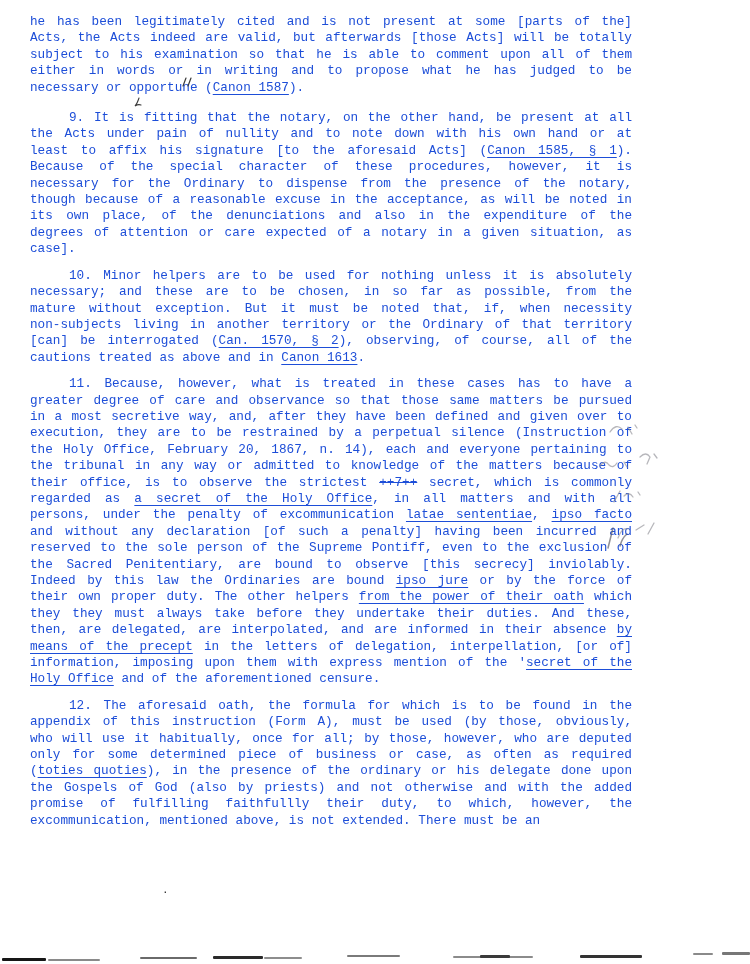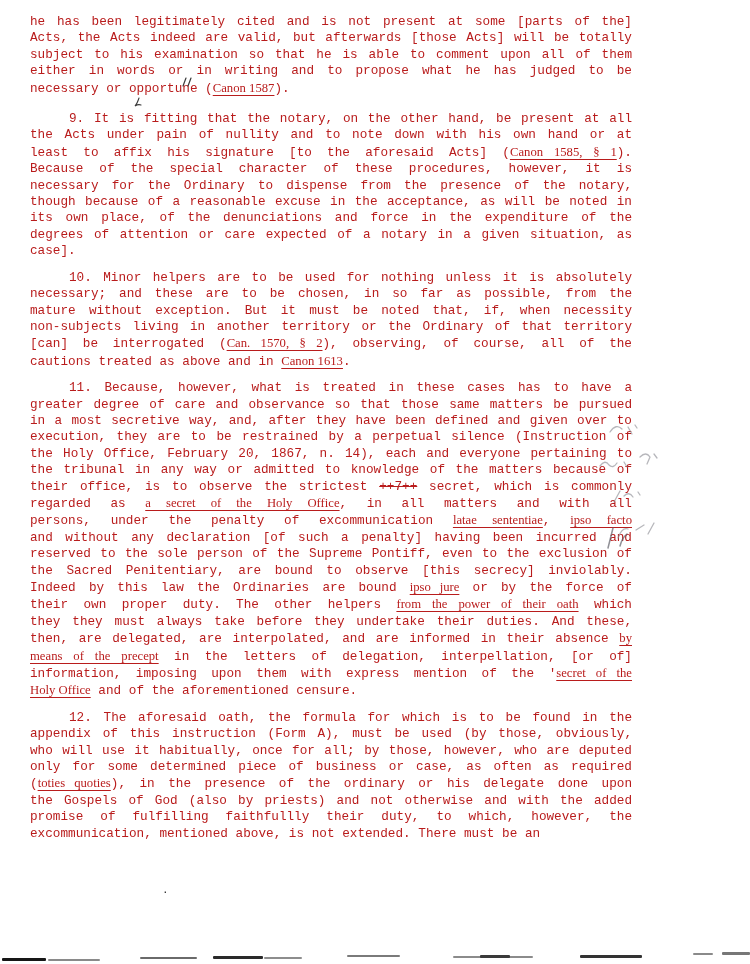--- a/index.html
+++ b/index.html
@@ -3,33 +3,33 @@
 <meta charset="utf-8">
 <style>
   html,body{margin:0;padding:0;}
   body{
     width:750px;height:964px;background:#ffffff;position:relative;overflow:hidden;
     font-family:"Liberation Mono","DejaVu Sans Mono",monospace;
   }
   .page{position:absolute;inset:0;background:#ffffff;}
   .text-column{
     position:absolute;left:30px;top:14px;width:602px;
-    color:#b91c1c;font-size:12.7px;line-height:16.4px;
+    color:#1d4ed8;font-size:12.7px;line-height:16.4px;
     text-rendering:optimizeLegibility;
   }
   .paragraph{margin:0 0 10px 0;}
   .paragraph.p0{margin-bottom:14px;}
   .paragraph.p3{}
   .line{
     text-align:justify;text-align-last:justify;
     overflow:hidden;white-space:normal;
   }
   .line.last{text-align:left;text-align-last:left;}
   .line.indent{text-indent:39px;}
-  .u{text-decoration:underline;text-underline-offset:3px;text-decoration-thickness:1px;font-family:Liberation Serif, serif;}
+  .u{text-decoration:underline;text-underline-offset:3px;text-decoration-thickness:1px;}
   .st{text-decoration:line-through;}
   
   .marginalia{position:absolute;left:594px;top:416px;width:110px;height:140px;opacity:.8;}
   
   .stray-mark-a{position:absolute;left:180px;top:76px;width:14px;height:14px;}
   .stray-mark-b{position:absolute;left:132px;top:96px;width:12px;height:16px;}
   
   .footer-dot{position:absolute;left:162px;top:885px;color:#2a2a2a;font-size:11px;line-height:10px;}
   
   .dash{position:absolute;border-radius:1px;}
@@ -48,21 +48,21 @@
         <div class="line"><span>either in words or in writing and to propose what he has judged to be</span></div>
         <div class="line last"><span>necessary or opportune (</span><span class="u">Canon 1587</span><span>).</span></div>
       </div>
       <div class="paragraph p1">
         <div class="line indent"><span>9. It is fitting that the notary, on the other hand, be present at all</span></div>
         <div class="line"><span>the Acts under pain of nullity and to note down with his own hand or at</span></div>
         <div class="line"><span>least to affix his signature [to the aforesaid Acts] (</span><span class="u">Canon 1585, § 1</span><span>).</span></div>
         <div class="line"><span>Because of the special character of these procedures, however, it is</span></div>
         <div class="line"><span>necessary for the Ordinary to dispense from the presence of the notary,</span></div>
         <div class="line"><span>though because of a reasonable excuse in the acceptance, as will be noted in</span></div>
-        <div class="line"><span>its own place, of the denunciations and force in the expenditure of the</span></div>
+        <div class="line"><span>its own place, of the denunciations and also in the expenditure of the</span></div>
         <div class="line"><span>degrees of attention or care expected of a notary in a given situation, as</span></div>
         <div class="line last"><span>case].</span></div>
       </div>
       <div class="paragraph p2">
         <div class="line indent"><span>10. Minor helpers are to be used for nothing unless it is absolutely</span></div>
         <div class="line"><span>necessary; and these are to be chosen, in so far as possible, from the</span></div>
         <div class="line"><span>mature without exception. But it must be noted that, if, when necessity</span></div>
         <div class="line"><span>non-subjects living in another territory or the Ordinary of that territory</span></div>
         <div class="line"><span>[can] be interrogated (</span><span class="u">Can. 1570, § 2</span><span>), observing, of course, all of the</span></div>
         <div class="line last"><span>cautions treated as above and in </span><span class="u">Canon 1613</span><span>.</span></div>

